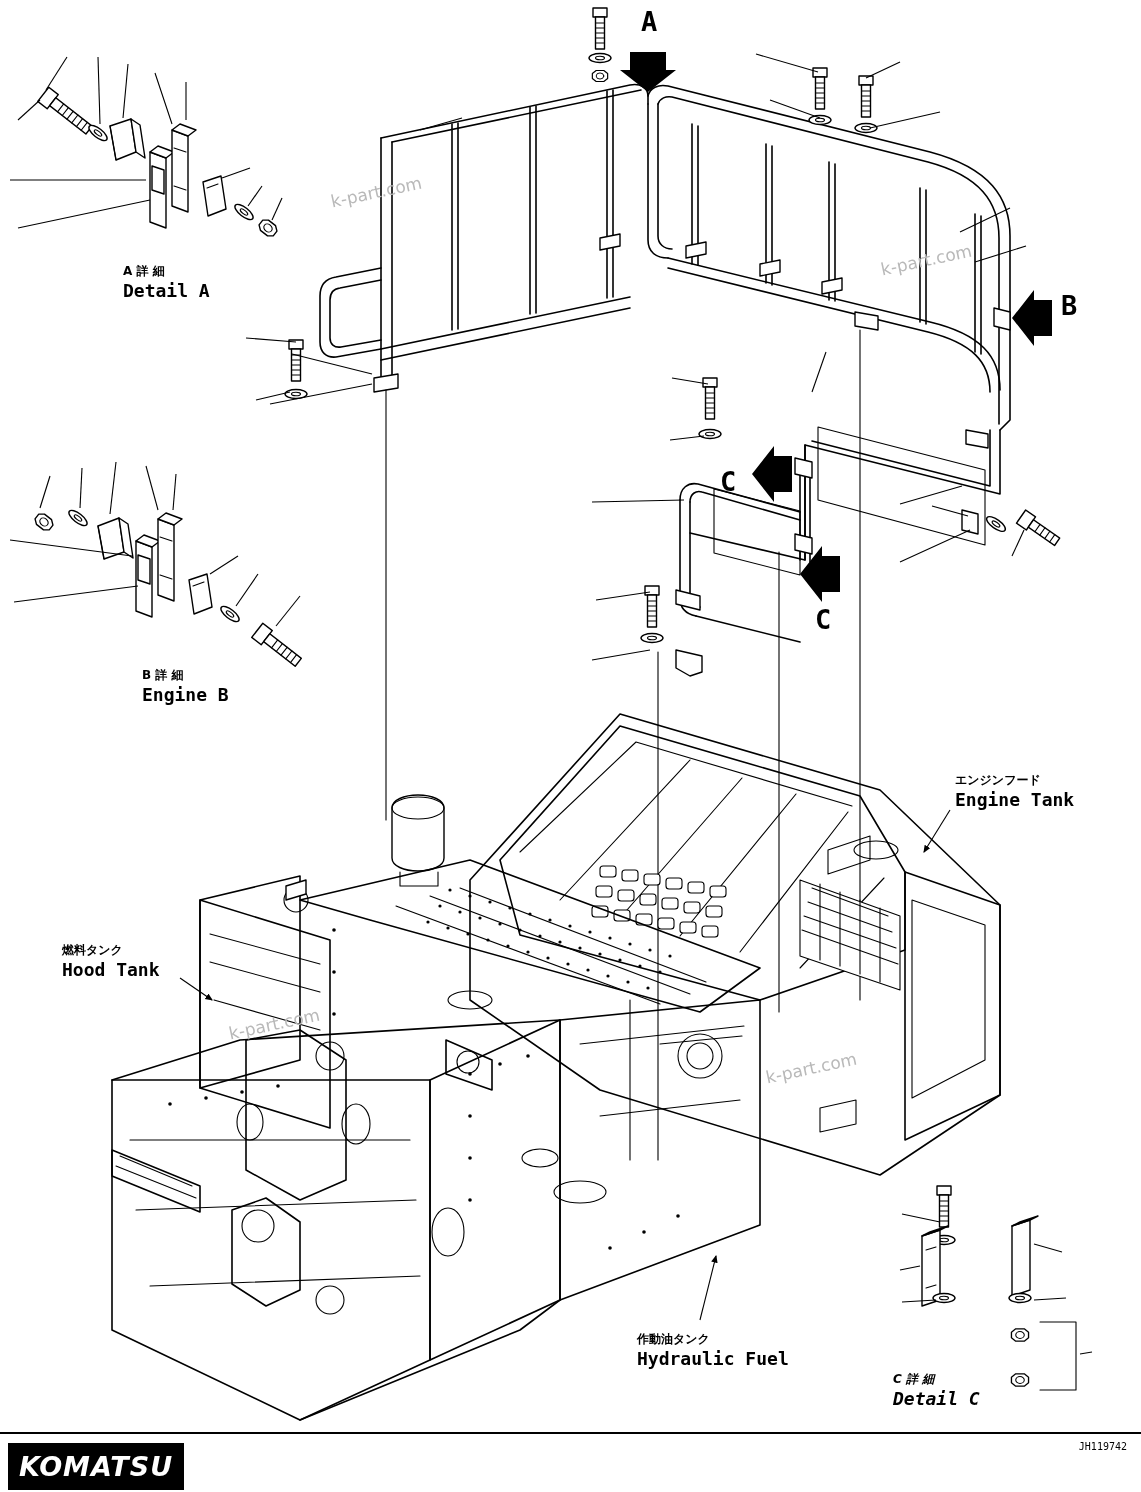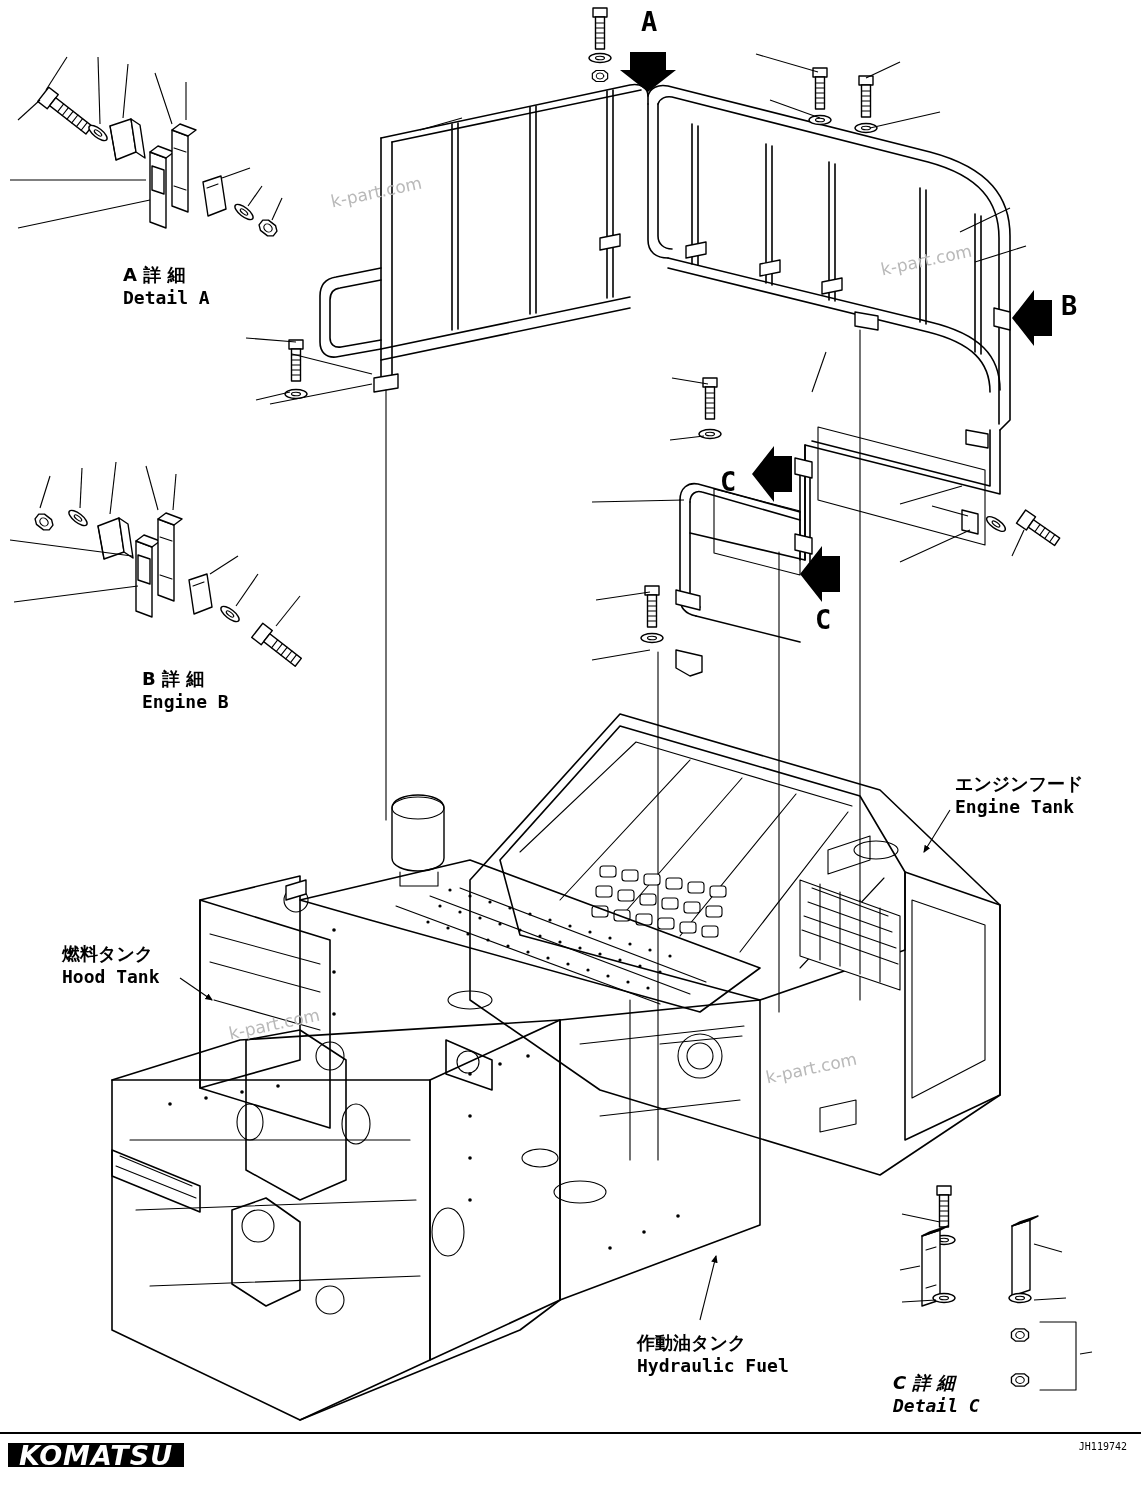--- a/index.html
+++ b/index.html
@@ -19,21 +19,21 @@
   }
   #diagram-svg {
     position: absolute;
     left: 0;
     top: 0;
     width: 1141px;
     height: 1492px;
   }
   .lbl-jp {
     font-family: "DejaVu Sans", sans-serif;
-    font-size: 18px;
+    font-size: 12px;
     font-weight: bold;
   }
   .lbl-en {
     font-family: "DejaVu Sans Mono", monospace;
     font-size: 18px;
     font-weight: bold;
   }
   .callout {
     position: absolute;
     font-family: "DejaVu Sans Mono", monospace;
@@ -55,21 +55,21 @@
     top: 1432px;
     width: 1141px;
     height: 2px;
     background: #000;
   }
   #brand {
     position: absolute;
     left: 8px;
     top: 1443px;
     width: 176px;
-    height: 24px;
+    height: 47px;
     background: #000;
     color: #fff;
     font-family: "DejaVu Sans", sans-serif;
     font-size: 27px;
     font-weight: bold;
     font-style: italic;
     letter-spacing: 1px;
     display: flex;
     align-items: center;
     justify-content: center;

